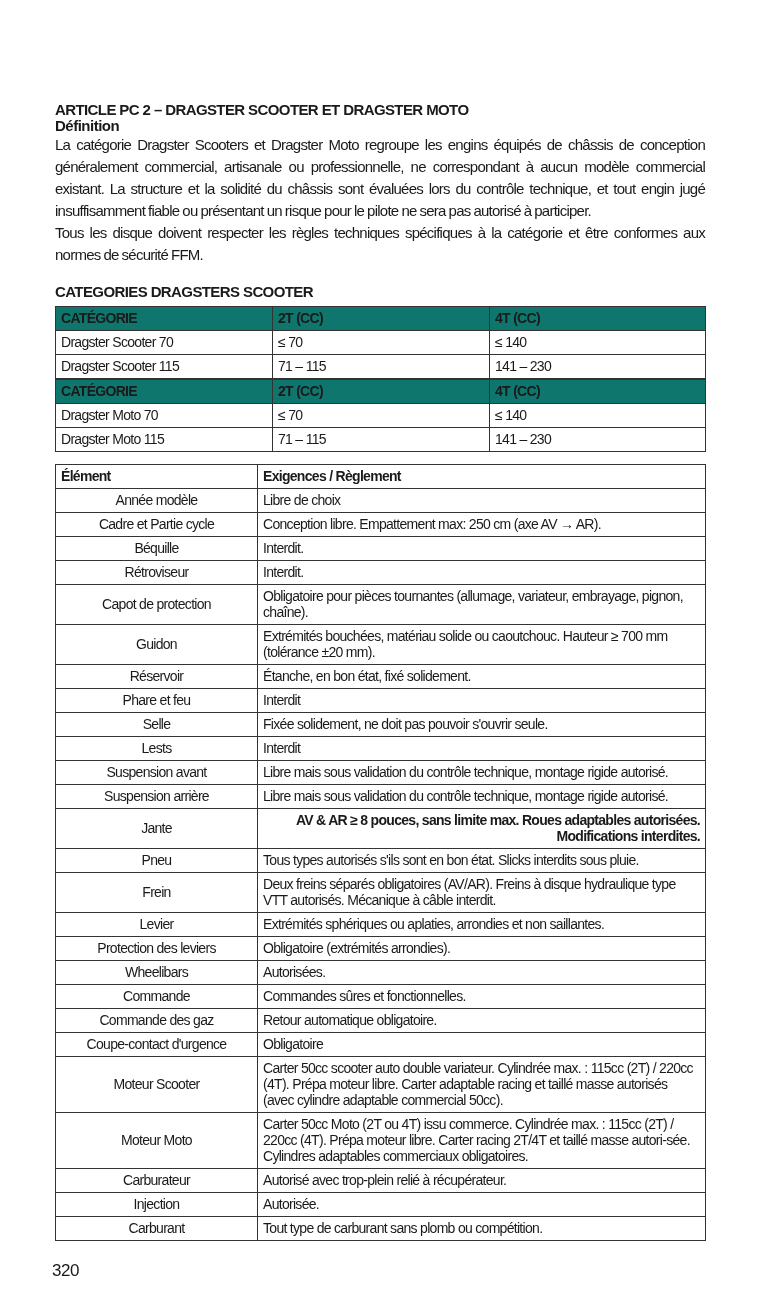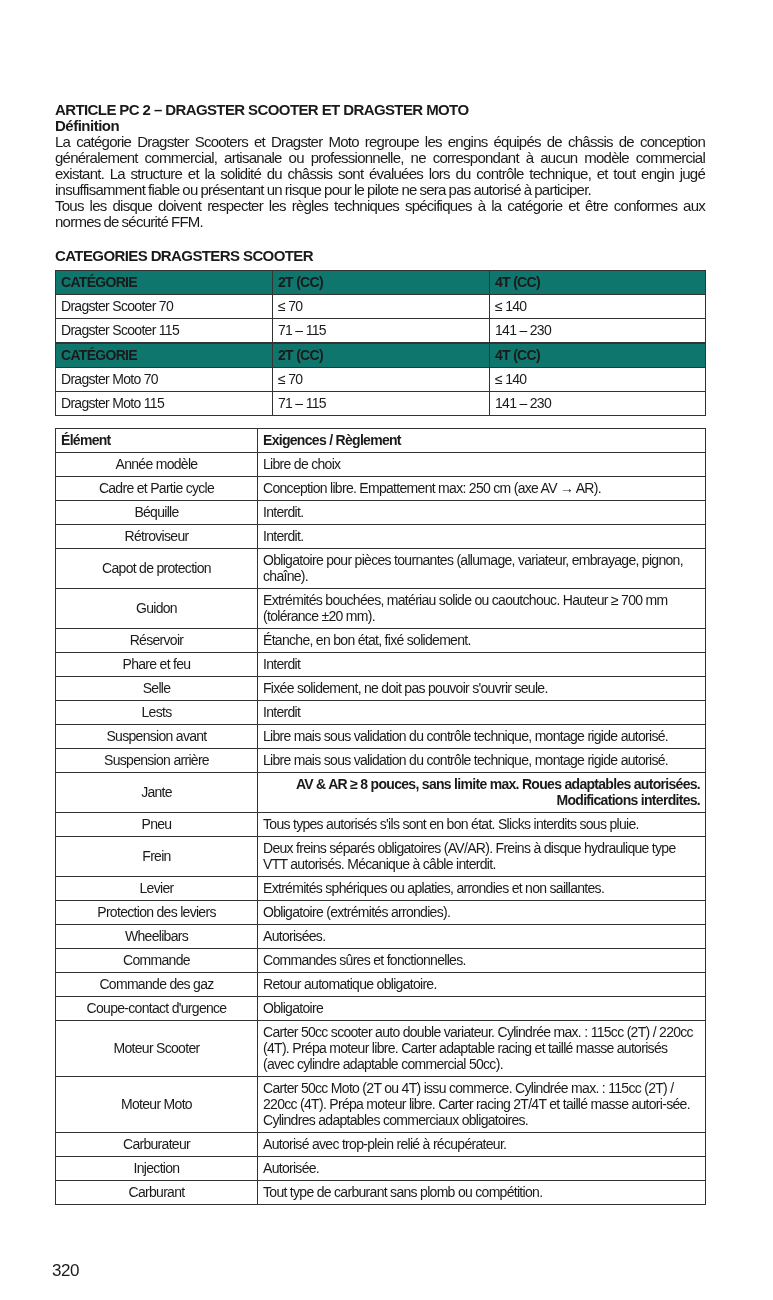--- a/index.html
+++ b/index.html
@@ -4,21 +4,21 @@
 <style>
   html, body { margin: 0; padding: 0; background: #ffffff; }
   body {
     width: 773px; height: 1300px; position: relative; overflow: hidden;
     font-family: "Liberation Sans", sans-serif; color: #1a1a1a;
   }
   .page { position: absolute; left: 55px; top: 60px; width: 650px; margin-top: 42px; }
   .title { font-weight: bold; font-size: 15px; line-height: 16px; letter-spacing: -0.6px; }
   .subtitle { font-weight: bold; font-size: 15px; line-height: 16px; letter-spacing: -0.5px; }
   .para {
-    font-size: 15px; line-height: 16px; text-align: justify; letter-spacing: -0.75px;
+    font-size: 15px; line-height: 22px; text-align: justify; letter-spacing: -0.75px;
     word-spacing: -0.5px; margin: 0;
   }
   .section-h {
     font-weight: bold; font-size: 15px; line-height: 16px; letter-spacing: -0.6px;
     margin-top: 18px; margin-bottom: 6px;
   }
   table { border-collapse: collapse; width: 650px; table-layout: fixed; }
   td, th {
     border: 1.5px solid #333; font-size: 14px; line-height: 16px; letter-spacing: -0.7px;
     padding: 3px 5px 4px 5px; vertical-align: middle; font-weight: normal; text-align: left;

